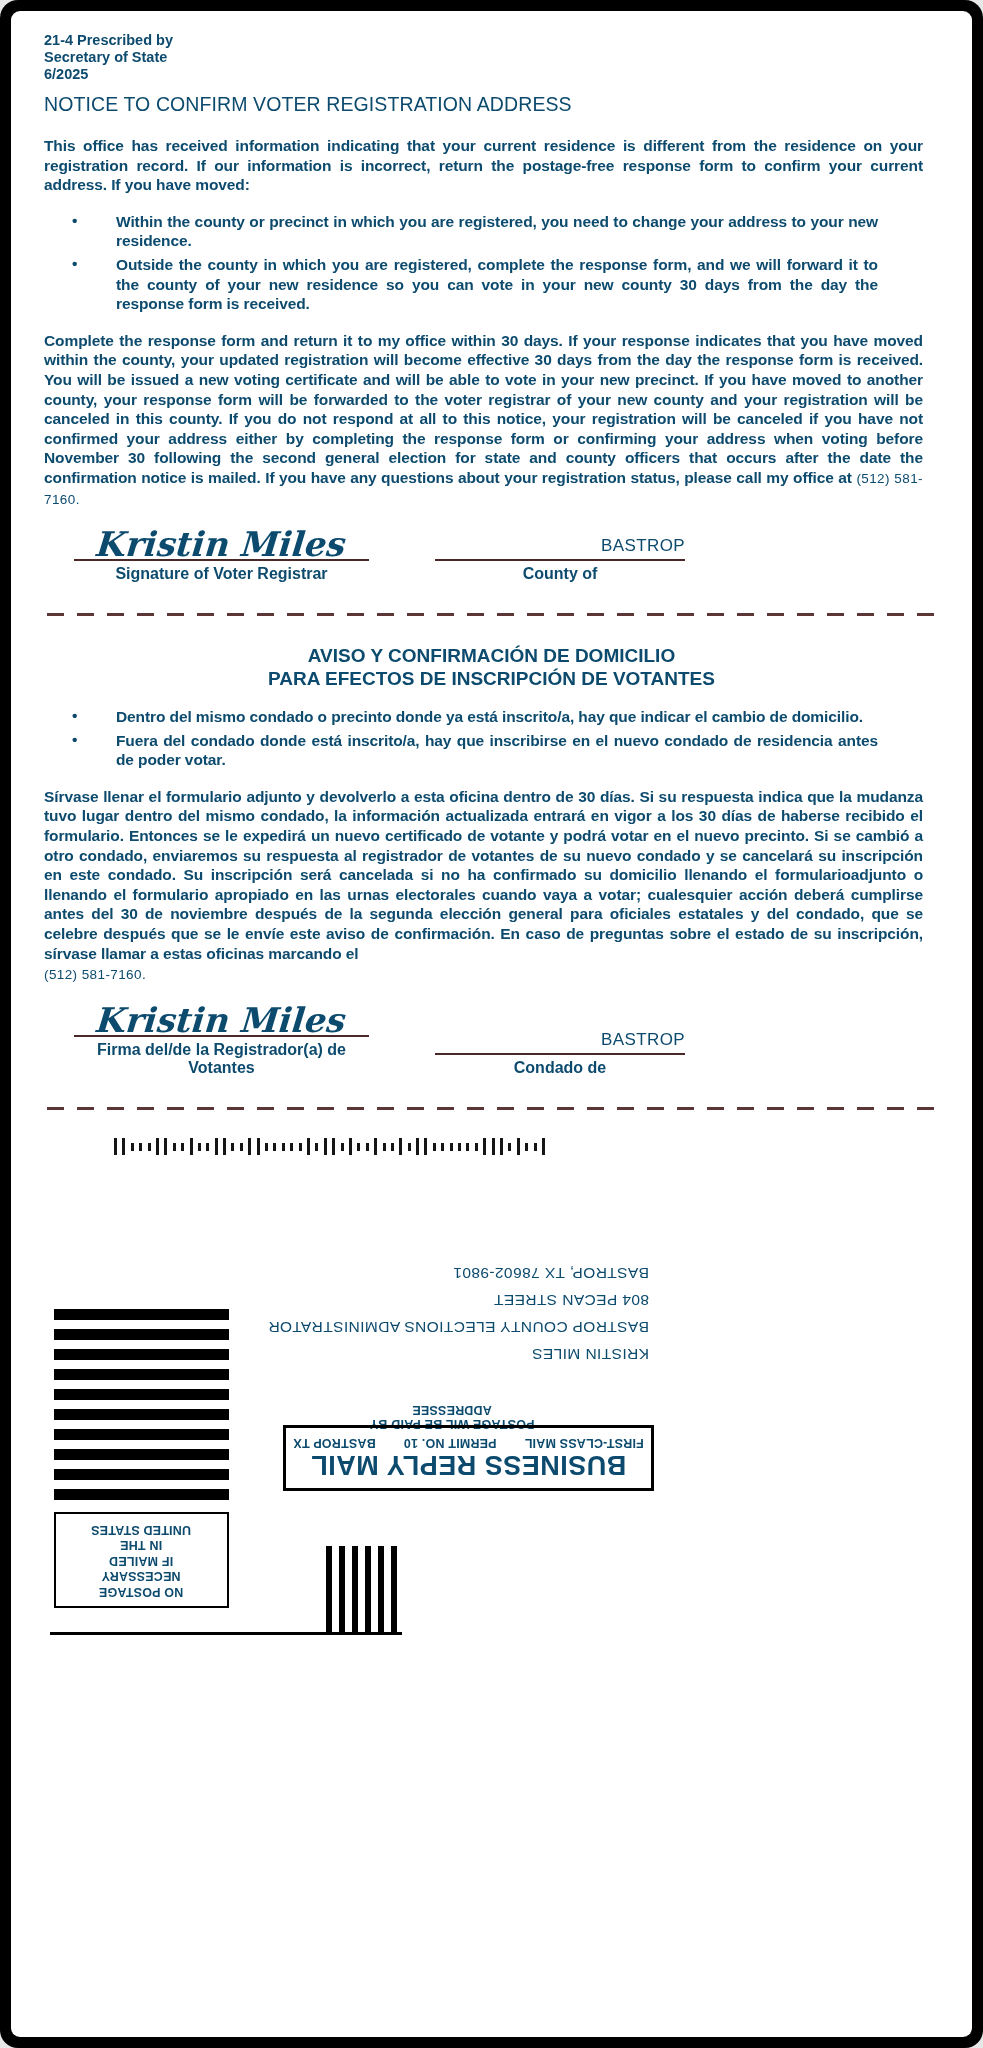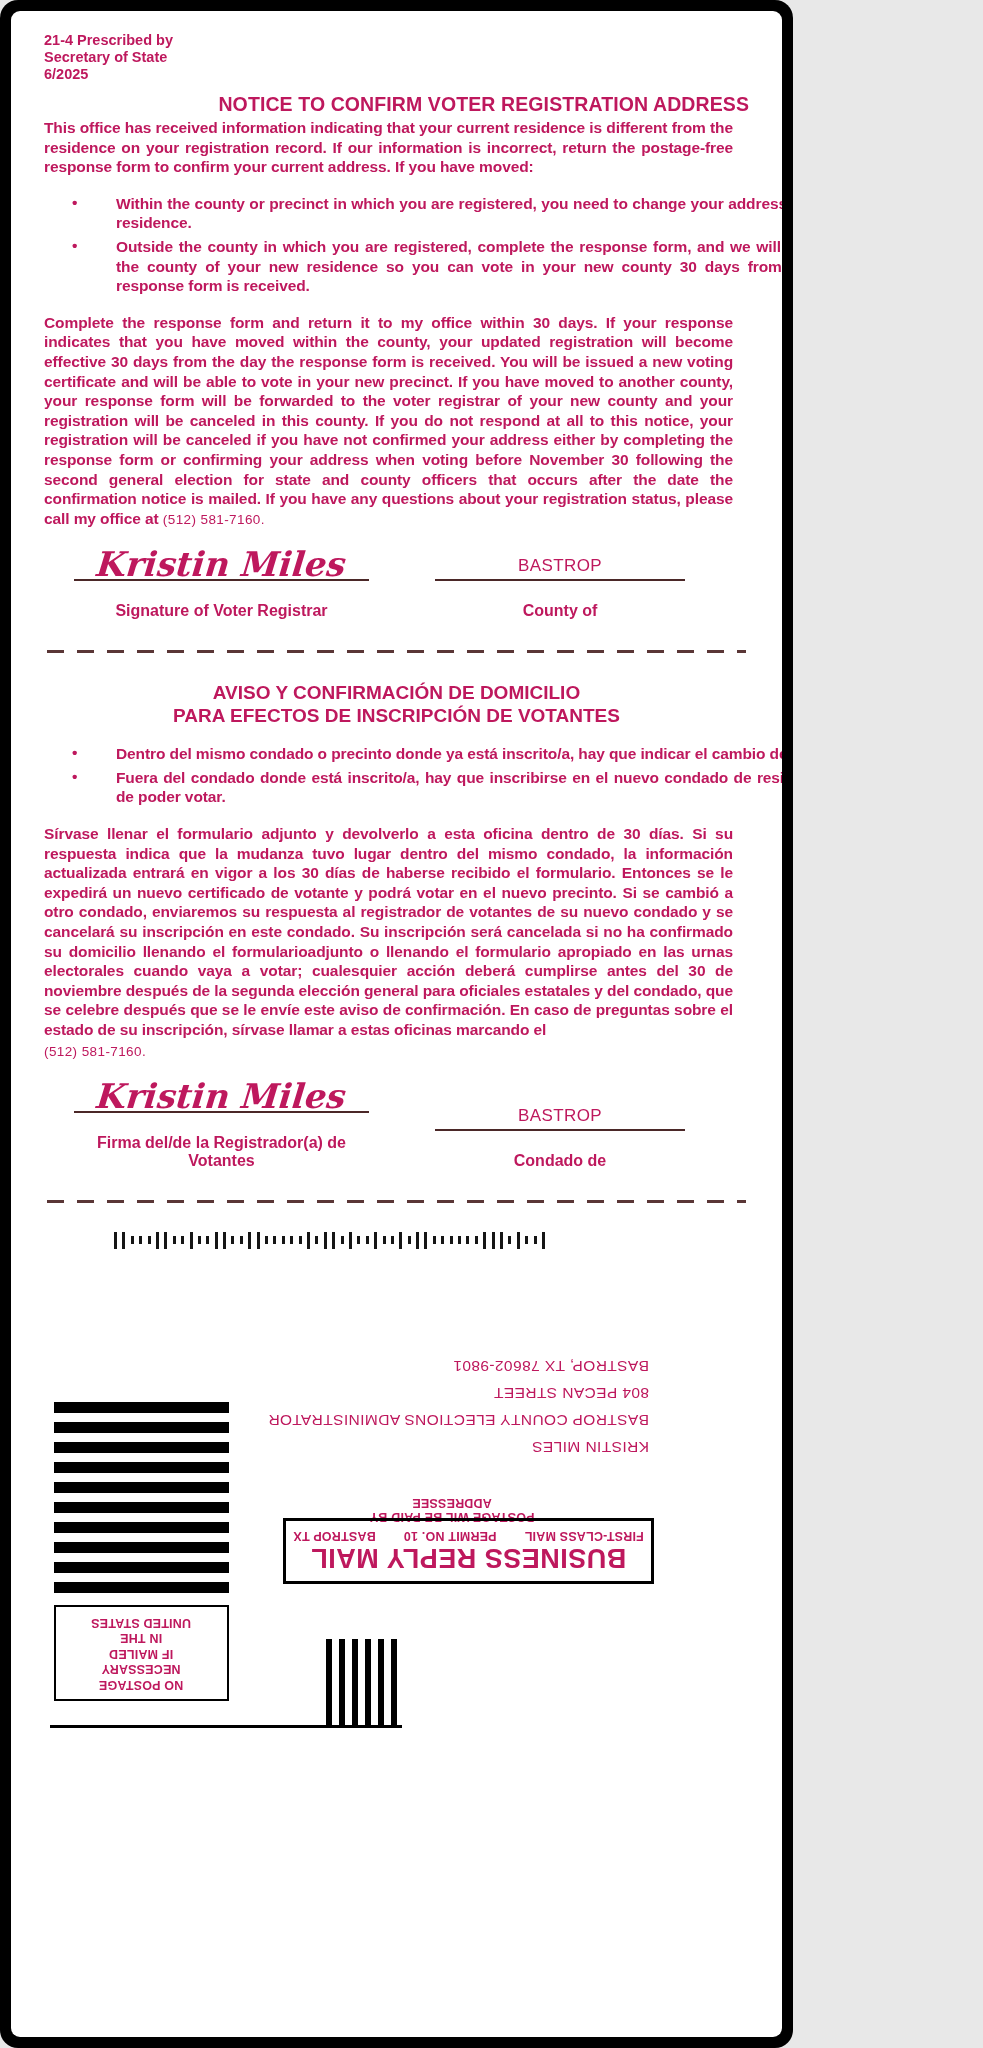--- a/index.html
+++ b/index.html
@@ -1,38 +1,38 @@
 <!DOCTYPE html>
 <html><head>
 <meta charset="utf-8">
 <style>
   html,body{margin:0;padding:0;background:#e8e8e8;}
-  .page{position:relative;width:793px;height:2048px;font-family:"Liberation Sans",sans-serif;color:#be185d;}
+  .page{position:relative;width:983px;height:2048px;font-family:"Liberation Sans",sans-serif;color:#0c4a6e;}
   .frame{position:absolute;inset:0;background:#000;border-radius:18px;}
   .sheet{position:absolute;inset:11px;background:#fff;border-radius:9px;padding:21px 33px;box-sizing:border-box;overflow:hidden;}
 
   .form-info{font-size:14.5px;font-weight:700;line-height:17px;white-space:pre-line;}
-  .doc-title{text-align:right;font-size:19.5px;font-weight:700;letter-spacing:0.1px;margin:10px 0 2px 0;}
+  .doc-title{text-align:left;font-size:19.5px;font-weight:400;letter-spacing:0.1px;margin:10px 0 20px 0;}
   .es-title{text-align:center;font-size:19px;font-weight:700;line-height:23px;margin:6px 0 2px 0;}
 
   .para{font-size:15.5px;font-weight:700;line-height:19.6px;text-align:justify;letter-spacing:-0.1px;margin:0 16px 15px 0;}
   .blist{margin:17px 0 17px 0;}
   .bitem{position:relative;margin-left:72px;width:762px;text-align:justify;font-size:15.5px;font-weight:700;line-height:19.6px;letter-spacing:-0.1px;margin-bottom:4px;}
   .bitem .dot{position:absolute;left:-44px;top:-1px;}
   .phone{font-weight:400;font-size:13.5px;letter-spacing:0.4px;}
   .phone-block{display:block;font-weight:400;font-size:13.5px;letter-spacing:0.4px;margin-top:2px;}
 
   .sig-row{display:flex;align-items:flex-end;margin:14px 0 10px 0;}
   .sig-col{display:flex;flex-direction:column;justify-content:flex-end;}
   .sig-left{margin-left:30px;width:295px;}
   .sig-right{margin-left:66px;width:250px;}
   .sig-script{text-align:center;font-family:"DejaVu Serif",serif;font-style:italic;font-weight:700;font-size:34px;line-height:40px;margin-bottom:-5px;transform:skewX(-6deg);}
-  .sig-plain{text-align:center;font-size:17px;font-weight:400;letter-spacing:0.4px;padding-bottom:3px;}
+  .sig-plain{text-align:right;font-size:17px;font-weight:400;letter-spacing:0.4px;padding-bottom:3px;}
   .sig-line{border-bottom:2.5px solid #4b2828;}
-  .sig-label{text-align:center;font-weight:700;font-size:16px;margin-top:21px;}
+  .sig-label{text-align:center;font-weight:700;font-size:16px;margin-top:4px;}
 
   .dashed{height:3px;margin:30px 3px 28px 3px;background:repeating-linear-gradient(90deg,#5a3636 0 17px,transparent 17px 30px);}
 
   .postnet{display:flex;align-items:center;height:18px;margin:14px 0 0 70px;}
   .pb{width:3px;background:#151515;margin-right:5.4px;flex:none;}
   .pb.tall{height:17px;}
   .pb.short{height:8px;}
 
   .mail-card{position:relative;height:452px;margin-top:38px;}
   .flip{transform:rotate(180deg);}

